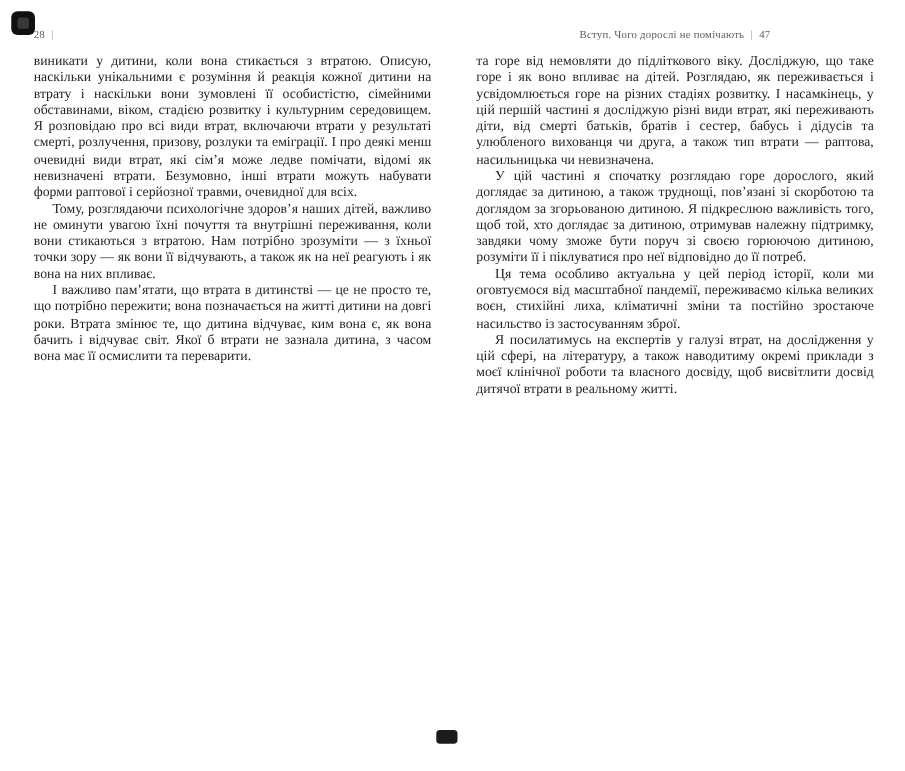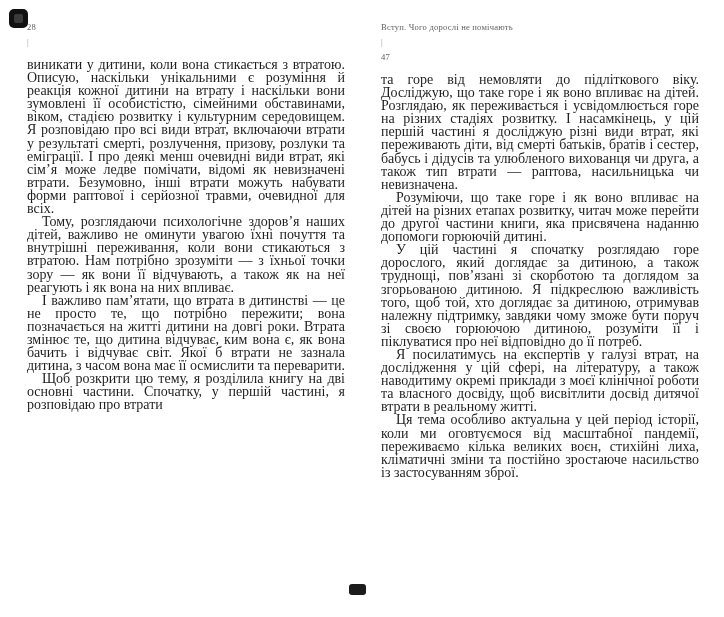--- a/index.html
+++ b/index.html
@@ -50,31 +50,30 @@
     display: flex;
     align-items: baseline;
     gap: 5px;
     font-size: 8.6px;
     line-height: 10px;
     color: #5f5f5f;
     letter-spacing: 0.2px;
     margin-bottom: 11px;
     white-space: nowrap;
     overflow: hidden;
-    flex-direction: column;
   }
   .running-head.right {
-    justify-content: space-between;
+    justify-content: center;
   }
   .running-head .sep {
     color: #9a9a9a;
   }
   .body-text p {
     margin: 0;
-    font-size: 14px;
+    font-size: 11px;
     line-height: 13.1px;
     color: #1f1f1f;
     text-align: justify;
     text-indent: 15px;
   }
   .body-text p:first-child {
     text-indent: 0;
   }
   .page-handle {
     position: absolute;
@@ -96,34 +95,32 @@
 
   <section class="page">
     <header class="running-head">
       <span>28</span>
       <span class="sep">|</span>
     </header>
     <div class="body-text">
         <p class="para">виникати у дитини, коли вона стикається з втратою. Описую, наскільки унікальними є розуміння й реакція кожної дитини на втрату і наскільки вони зумовлені її особистістю, сімейними обставинами, віком, стадією розвитку і культурним середовищем. Я розповідаю про всі види втрат, включаючи втрати у результаті смерті, розлучення, призову, розлуки та еміграції. І про деякі менш очевидні види втрат, які сім’я може ледве помічати, відомі як невизначені втрати. Безумовно, інші втрати можуть набувати форми раптової і серйозної травми, очевидної для всіх.</p>
         <p class="para">Тому, розглядаючи психологічне здоров’я наших дітей, важливо не оминути увагою їхні почуття та внутрішні переживання, коли вони стикаються з втратою. Нам потрібно зрозуміти — з їхньої точки зору — як вони її відчувають, а також як на неї реагують і як вона на них впливає.</p>
         <p class="para">І важливо пам’ятати, що втрата в дитинстві — це не просто те, що потрібно пережити; вона позначається на житті дитини на довгі роки. Втрата змінює те, що дитина відчуває, ким вона є, як вона бачить і відчуває світ. Якої б втрати не зазнала дитина, з часом вона має її осмислити та переварити.</p>
-        <p class="para">Щоб розкрити цю тему, я розділила книгу на дві основні частини. Спочатку, у першій частині, я розповідаю про втрати</p>
       </div>
   </section>
 
   <section class="page">
     <header class="running-head right">
       <span>Вступ. Чого дорослі не помічають</span>
       <span class="sep">|</span>
       <span>47</span>
     </header>
     <div class="body-text">
         <p class="para">та горе від немовляти до підліткового віку. Досліджую, що таке горе і як воно впливає на дітей. Розглядаю, як переживається і усвідомлюється горе на різних стадіях розвитку. І насамкінець, у цій першій частині я досліджую різні види втрат, які переживають діти, від смерті батьків, братів і сестер, бабусь і дідусів та улюбленого вихованця чи друга, а також тип втрати — раптова, насильницька чи невизначена.</p>
-        <p class="para">Розуміючи, що таке горе і як воно впливає на дітей на різних етапах розвитку, читач може перейти до другої частини книги, яка присвячена наданню допомоги горюючій дитині.</p>
         <p class="para">У цій частині я спочатку розглядаю горе дорослого, який доглядає за дитиною, а також труднощі, пов’язані зі скорботою та доглядом за згорьованою дитиною. Я підкреслюю важливість того, щоб той, хто доглядає за дитиною, отримував належну підтримку, завдяки чому зможе бути поруч зі своєю горюючою дитиною, розуміти її і піклуватися про неї відповідно до її потреб.</p>
+        <p class="para">Ця тема особливо актуальна у цей період історії, коли ми оговтуємося від масштабної пандемії, переживаємо кілька великих воєн, стихійні лиха, кліматичні зміни та постійно зростаюче насильство із застосуванням зброї.</p>
         <p class="para">Я посилатимусь на експертів у галузі втрат, на дослідження у цій сфері, на літературу, а також наводитиму окремі приклади з моєї клінічної роботи та власного досвіду, щоб висвітлити досвід дитячої втрати в реальному житті.</p>
-        <p class="para">Ця тема особливо актуальна у цей період історії, коли ми оговтуємося від масштабної пандемії, переживаємо кілька великих воєн, стихійні лиха, кліматичні зміни та постійно зростаюче насильство із застосуванням зброї.</p>
       </div>
   </section>
 
 </div>
 
 <div class="page-handle"></div>
 
 </body></html>

